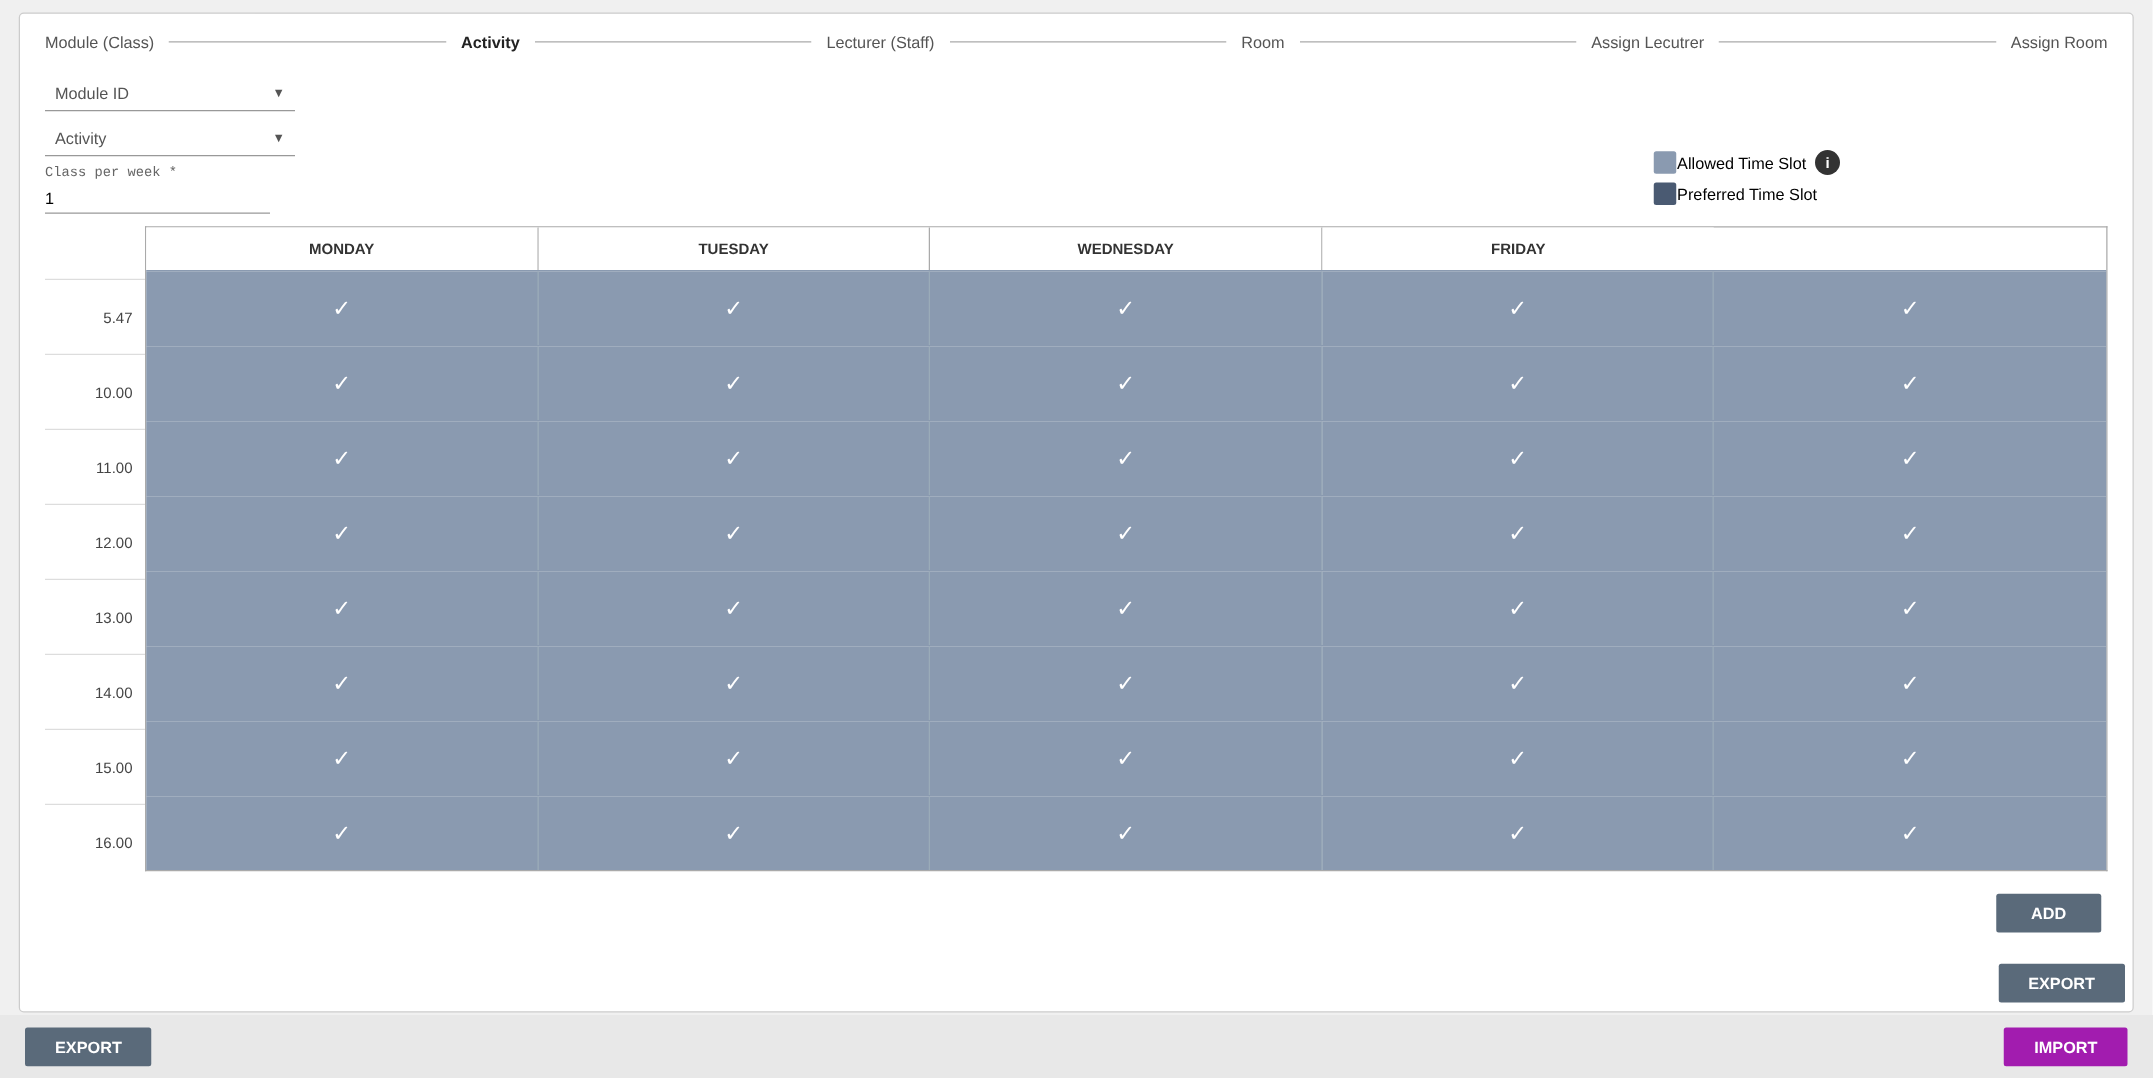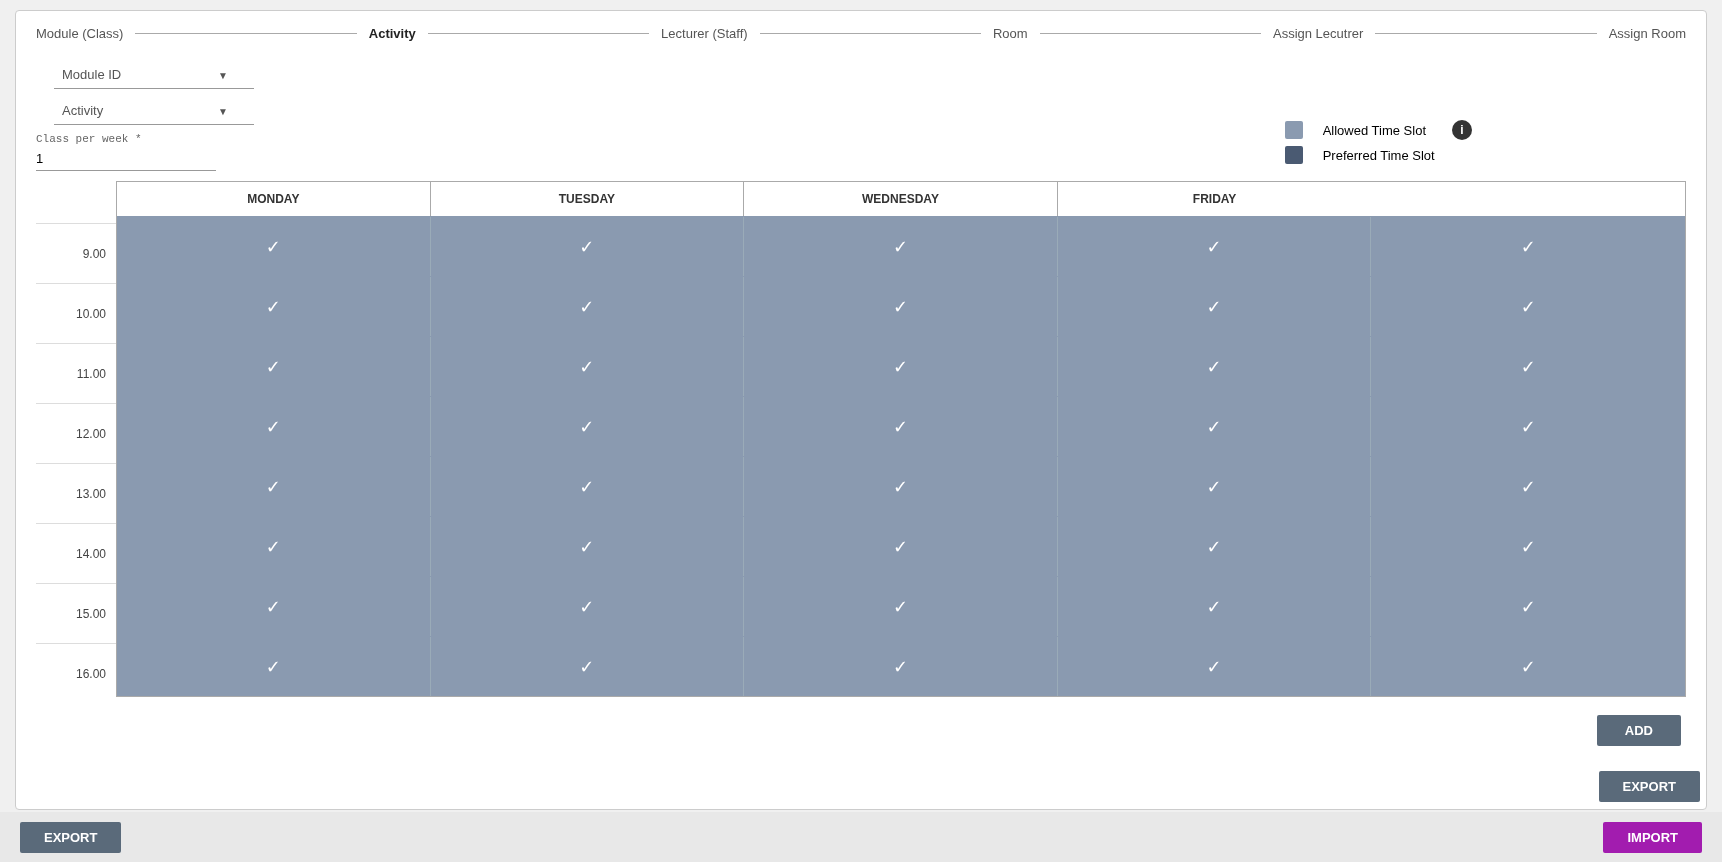--- a/index.html
+++ b/index.html
@@ -105,21 +105,20 @@
     .select-wrapper select {
       width: 100%;
       padding: 6px 28px 6px 8px;
       border: none;
       border-bottom: 1px solid #999;
       background: transparent;
       font-size: 13px;
       appearance: none;
       cursor: pointer;
       color: #555;
-      margin-left: 18px;
     }
 
     .select-arrow {
       position: absolute;
       right: 8px;
       top: 50%;
       transform: translateY(-50%);
       pointer-events: none;
       font-size: 10px;
       color: #555;
@@ -147,21 +146,21 @@
       top: 120px;
       right: 250px;
       display: flex;
       flex-direction: column;
       gap: 6px;
     }
 
     .legend-item {
       display: flex;
       align-items: center;
-      gap: 20px;
+      gap: 1px;
       font-size: 13px;
     }
 
     .legend-box {
       width: 18px;
       height: 18px;
       border-radius: 2px;
     }
 
     .legend-box.allowed {
@@ -363,21 +362,21 @@
     </div>
     <div class="legend-item">
       <div class="legend-box preferred"></div>
       <span>Preferred Time Slot</span>
     </div>
   </div>
 
   <div class="schedule-container">
     <div class="time-column">
       <div class="time-header-spacer"></div>
-      <div class="time-cell">9.00</div>
+      <div class="time-cell">5.47</div>
       <div class="time-cell">10.00</div>
       <div class="time-cell">11.00</div>
       <div class="time-cell">12.00</div>
       <div class="time-cell">13.00</div>
       <div class="time-cell">14.00</div>
       <div class="time-cell">15.00</div>
       <div class="time-cell">16.00</div>
     </div>
 
     <div class="grid-area">

